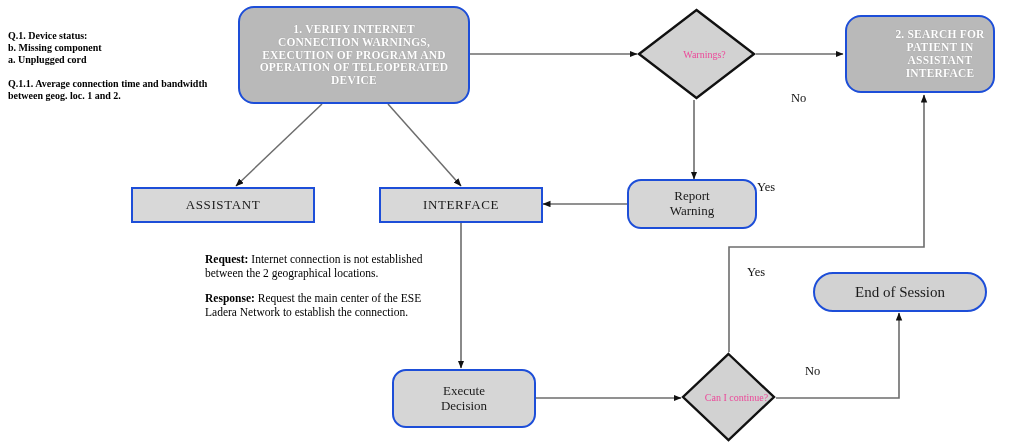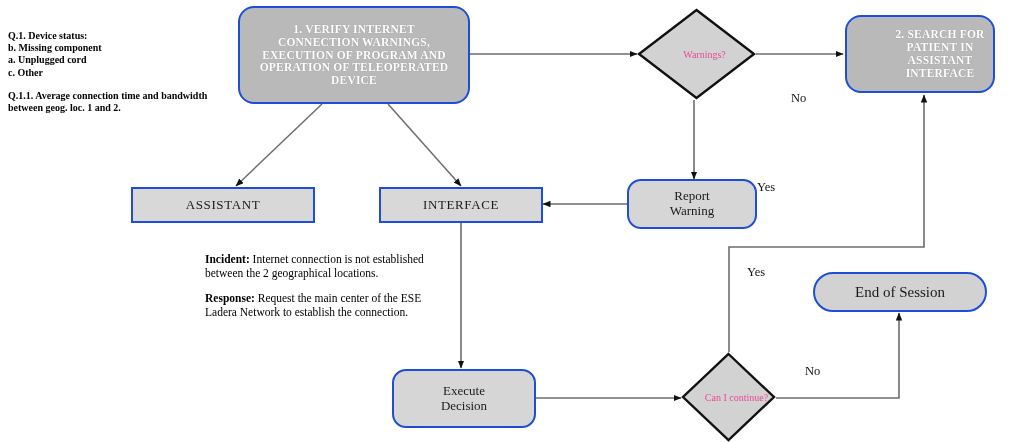--- a/index.html
+++ b/index.html
@@ -144,27 +144,26 @@
 
     <polyline points="729,352 729,247 924,247 924,95" fill="none" stroke="#6d6d6d" stroke-width="1.6" marker-end="url(#arrow)"></polyline>
 
     <polyline points="776,398 899,398 899,313" fill="none" stroke="#6d6d6d" stroke-width="1.6" marker-end="url(#arrow)"></polyline>
   </svg>
 
   <div class="note note-q" style="left:8px; top:30px;">
     <p>Q.1. Device status:</p>
     <p>b. Missing component</p>
     <p>a. Unplugged cord</p>
-    <p>c. Other</p>
     <div class="gap"></div>
     <p>Q.1.1. Average connection time and bandwidth between geog. loc. 1 and 2.</p>
   </div>
 
   <div class="note note-ir" style="left:205px; top:252px;">
-    <p><b>Incident:</b><span> Internet connection is not established between the 2 geographical locations.</span></p>
+    <p><b>Request:</b><span> Internet connection is not established between the 2 geographical locations.</span></p>
     <div class="gap"></div>
     <p><b>Response:</b><span> Request the main center of the ESE Ladera Network to establish the connection.</span></p>
   </div>
 
   <div class="node proc-main" style="left:238px; top:6px; width:232px; height:98px;">
     <span class="label">1. VERIFY INTERNET
 CONNECTION WARNINGS,
 EXECUTION OF PROGRAM AND
 OPERATION OF TELEOPERATED
 DEVICE</span>

